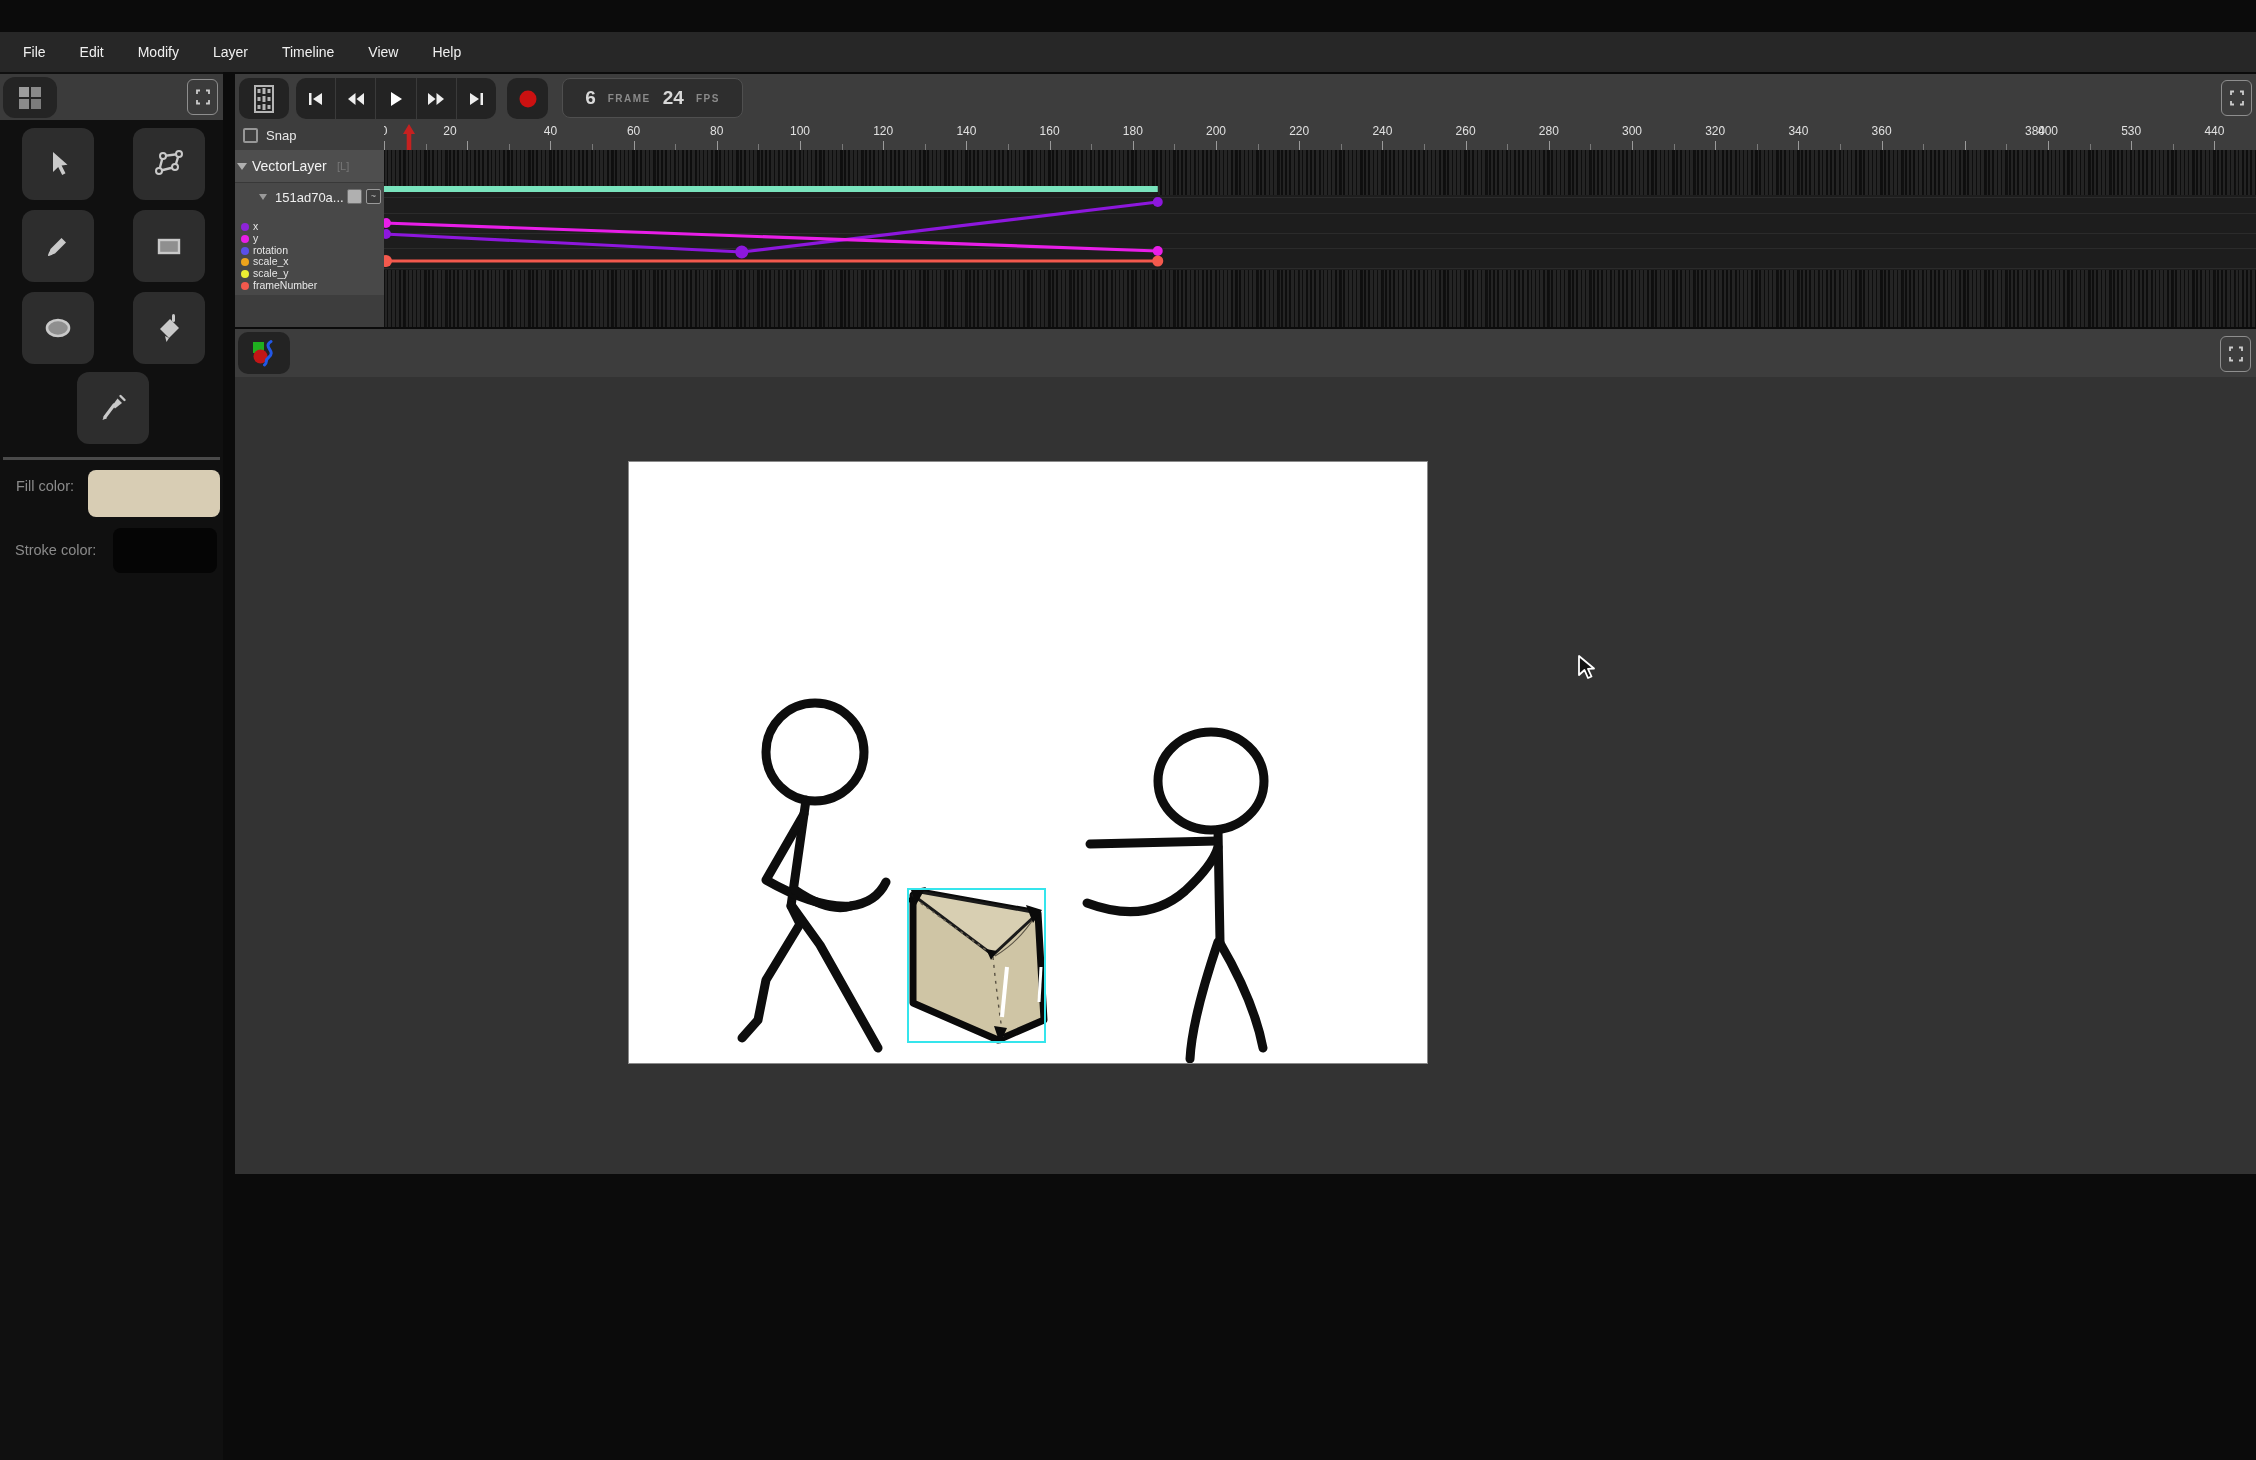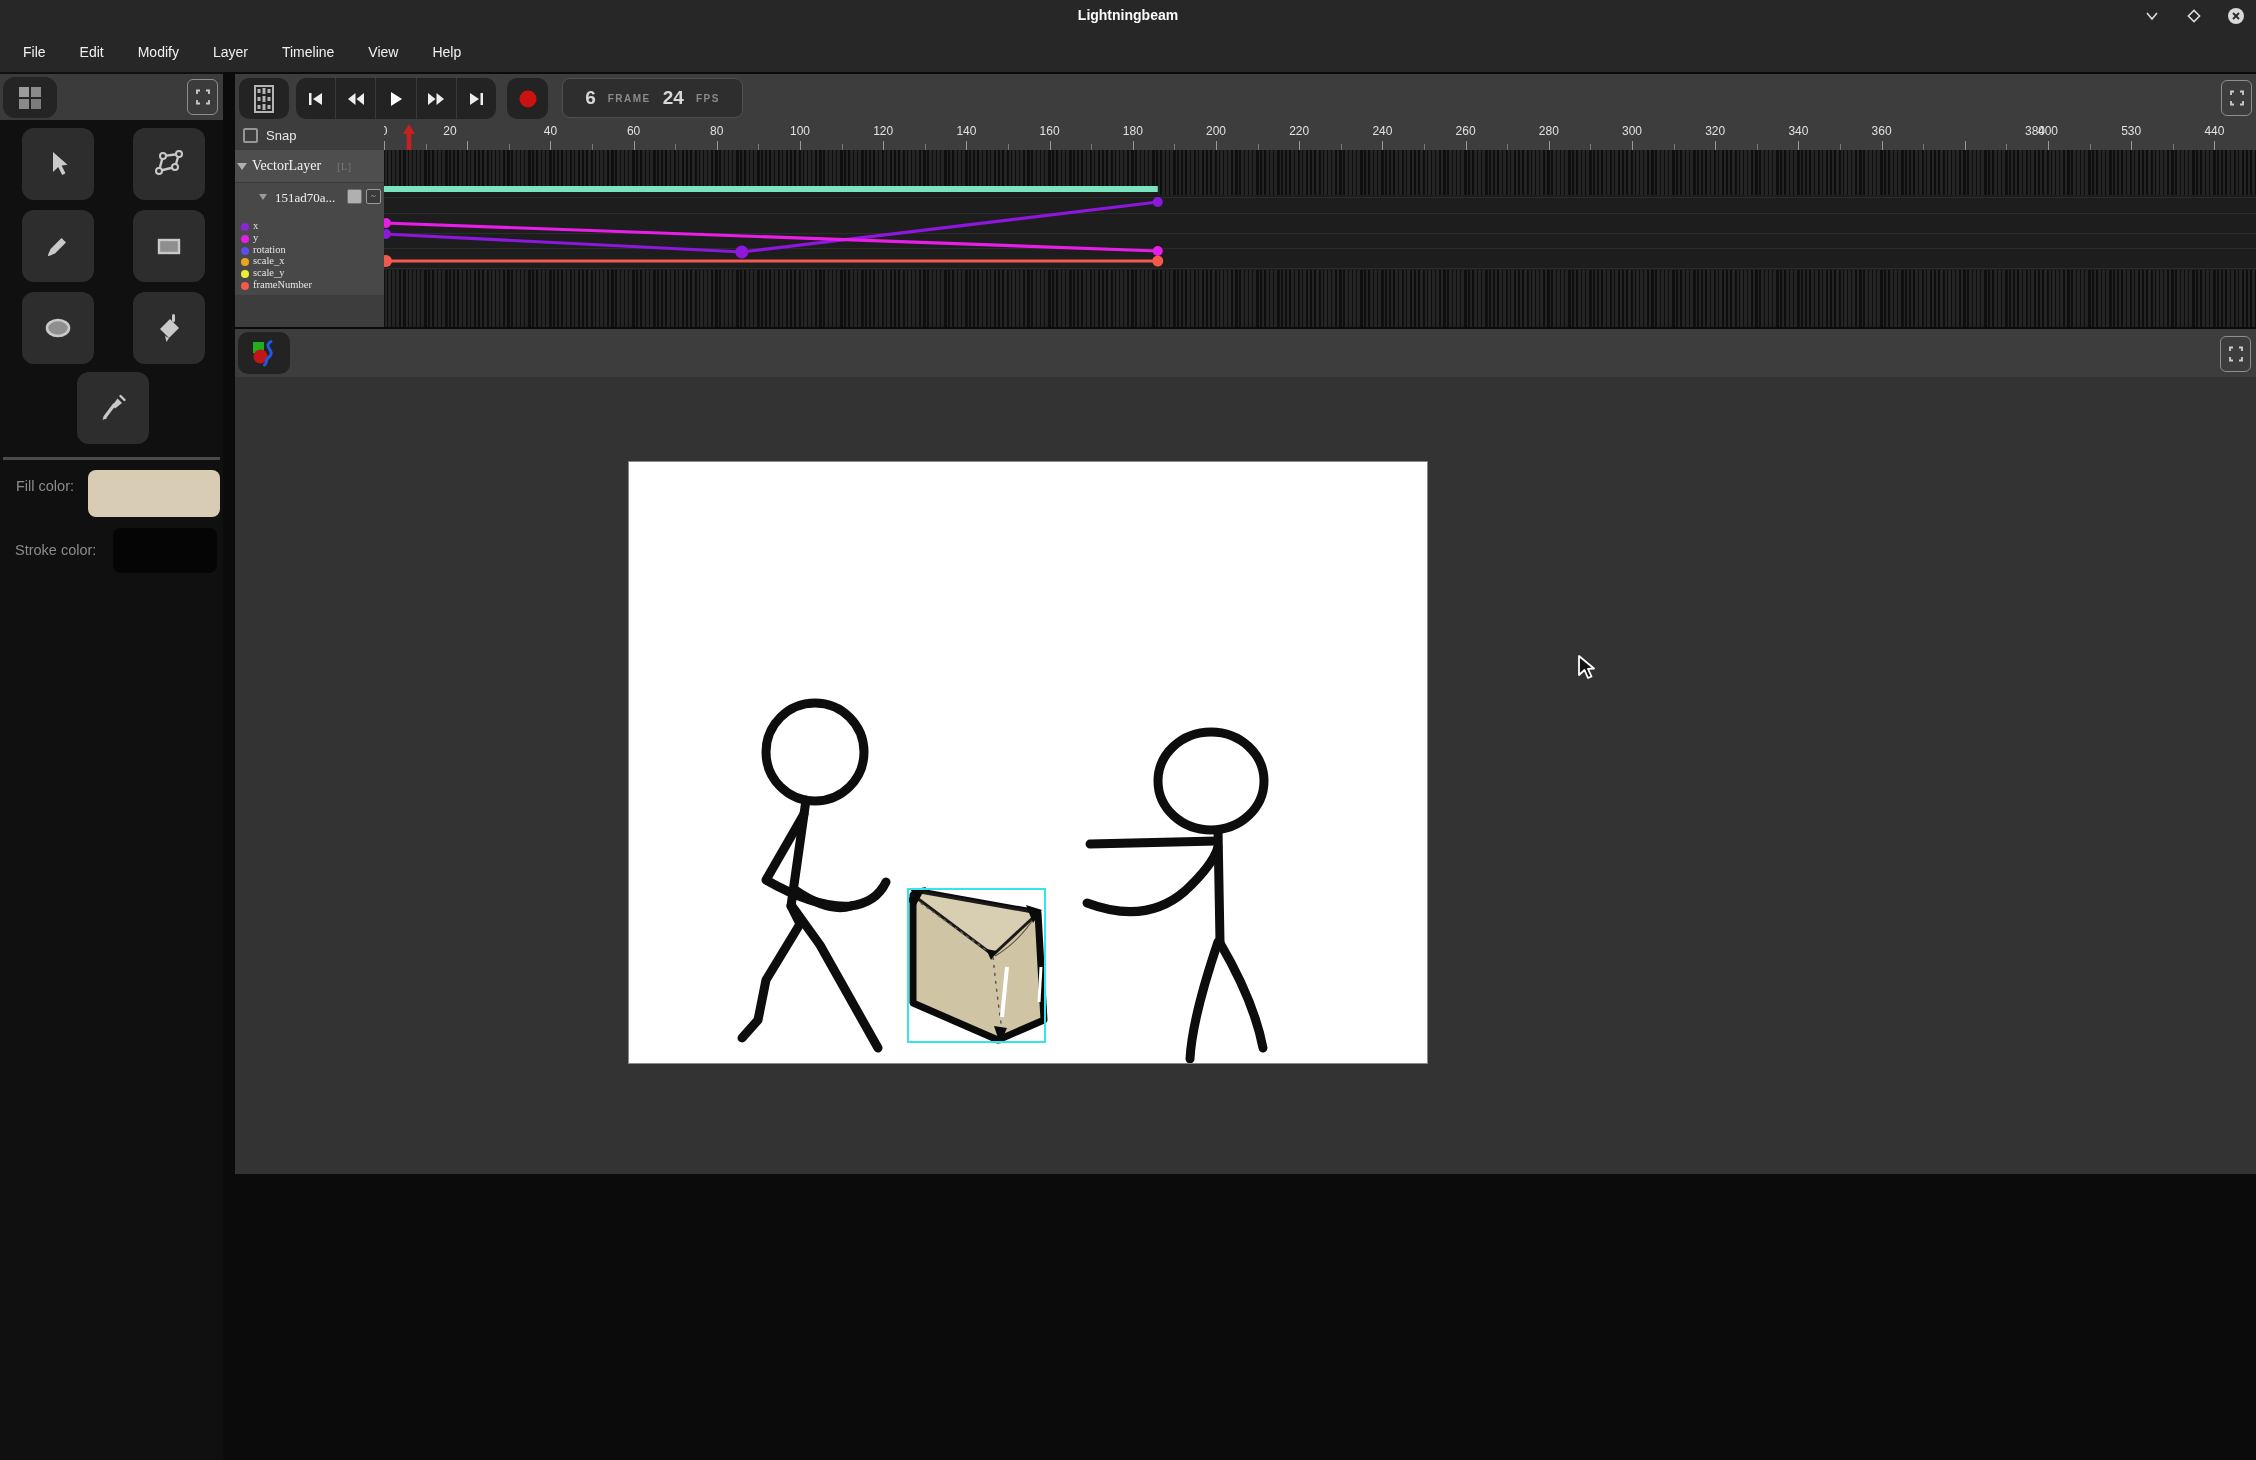--- a/index.html
+++ b/index.html
@@ -39,21 +39,21 @@
   .frame-cap { color:#8a8a8a; font-size:10px; letter-spacing:1.5px; font-weight:bold; }
   .ruler { position:absolute; left:0; top:48px; width:2021px; height:28px; }
   .ruler-label { position:absolute; top:2px; transform:translateX(-50%); color:#e0e0e0; font-size:12px; }
   .tick { position:absolute; width:1px; background:#9a9a9a; }
   .tick.minor { top:22px; height:6px; background:#787878; }
   .tick.major { top:19px; height:9px; }
   .playhead { position:absolute; top:50px; z-index:5; }
   .leftcol-snap { position:absolute; left:0; top:48px; width:149px; height:28px; background:#3d3d3d; }
   .checkbox { position:absolute; left:8px; top:6px; width:15px; height:15px; border:2px solid #979797; border-radius:2px; background:transparent; }
   .snap-label { position:absolute; left:31px; top:6px; color:#e8e8e8; font-size:13px; }
-  .leftcol { position:absolute; left:0; top:76px; width:149px; height:145px; background:#484848;font-family:Liberation Serif, serif; }
+  .leftcol { position:absolute; left:0; top:76px; width:149px; height:145px; background:#484848; }
   .vl-row { position:absolute; left:0; top:0; width:149px; height:33px; background:#4e4e4e; border-bottom:1px solid #383838; }
   .tri { display:inline-block; width:0; height:0; border-left:5px solid transparent; border-right:5px solid transparent; border-top:7px solid #b0b0b0; }
   .vl-name { position:absolute; left:17px; top:8px; color:#f2f2f2; font-size:14px; font-weight:500; }
   .vl-badge { position:absolute; left:102px; top:10px; color:#777; font-size:11px; }
   .clip-row { position:absolute; left:0; top:33px; width:149px; height:29px; }
   .clip-name { position:absolute; left:40px; top:7px; color:#efefef; font-size:13px; }
   .mini-btn { position:absolute; top:6px; width:15px; height:15px; border-radius:2px; }
   .prop-row { position:absolute; left:0; width:149px; height:12px; }
   .prop-dot { position:absolute; left:6px; top:2px; width:8px; height:8px; border-radius:50%; }
   .prop-label { position:absolute; left:18px; top:-1px; color:#e6e6e6; font-size:10.5px; }
@@ -81,41 +81,20 @@
   .bottom-panel .expand-btn { right:5px; top:16px; }
   .context-text { position:absolute; left:11px; top:86px; color:#ececec; font-size:14.5px; }
   .selected-label { position:absolute; left:10px; top:139px; color:#ececec; font-size:14.5px; }
   .selected-pill { position:absolute; left:161px; top:132px; width:150px; height:32px; background:#1f1f1f; border-radius:16px; color:#ffffff; font-size:14.5px; line-height:32px; padding-left:24px; box-shadow:0 4px 6px rgba(0,0,0,0.45); }
 </style>
 </head>
 <body>
 
 <div id="app">
 
-  <div class="titlebar">
-    <div class="title">Lightningbeam</div>
-    <div class="win-controls">
-      <div class="win-btn">
-        <svg width="14" height="10" viewBox="0 0 14 10">
-            <polyline points="2,2 7,8 12,2" fill="none" stroke="#dddddd" stroke-width="1.6"></polyline>
-          </svg>
-      </div>
-      <div class="win-btn">
-        <svg width="16" height="16" viewBox="0 0 16 16">
-            <rect x="4" y="4" width="8" height="8" transform="rotate(45 8 8)" fill="none" stroke="#dddddd" stroke-width="1.5"></rect>
-          </svg>
-      </div>
-      <div class="win-btn">
-        <svg width="18" height="18" viewBox="0 0 18 18">
-            <circle cx="9" cy="9" r="8" fill="#d9d9d9"></circle>
-            <path d="M6,6 L12,12 M12,6 L6,12" stroke="#272727" stroke-width="1.8"></path>
-          </svg>
-      </div>
-    </div>
-  </div>
 
   <div class="menubar" id="menubar">
       <span class="menu-item">File</span>
       <span class="menu-item">Edit</span>
       <span class="menu-item">Modify</span>
       <span class="menu-item">Layer</span>
       <span class="menu-item">Timeline</span>
       <span class="menu-item">View</span>
       <span class="menu-item">Help</span>
     </div>

